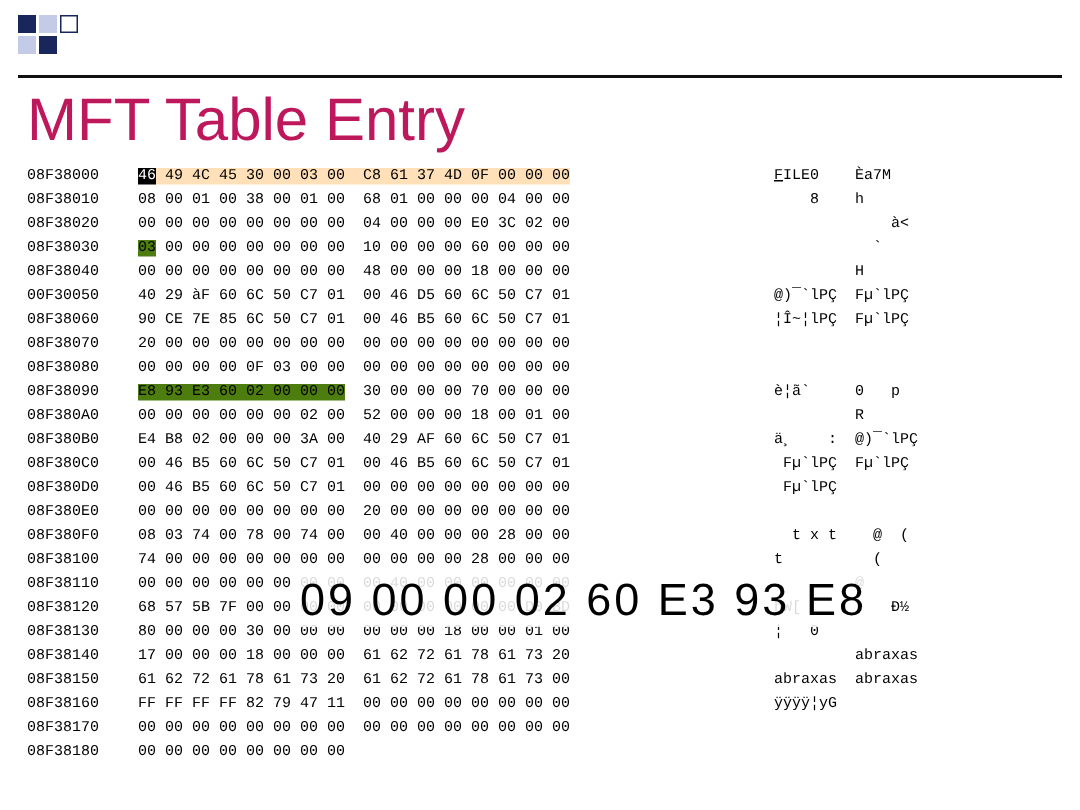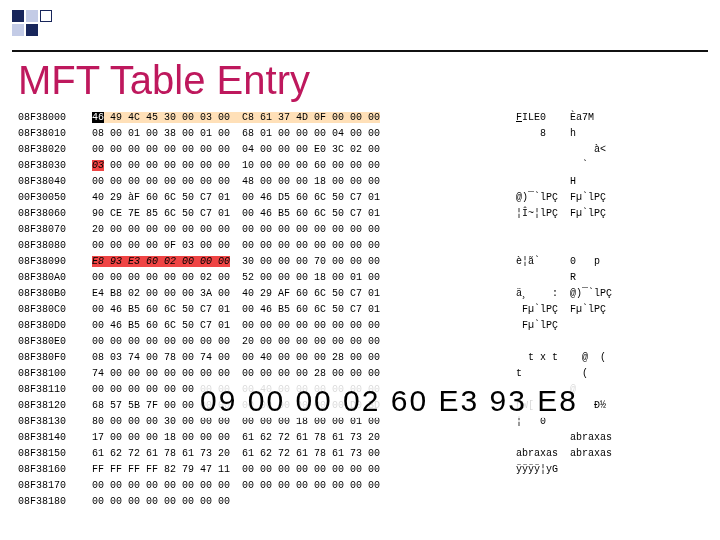--- a/index.html
+++ b/index.html
@@ -46,21 +46,21 @@
     font-family: "Courier New", monospace;
     font-size: 10px;
     line-height: 16px;
     white-space: pre;
     color: #000;
   }
   .hex-row { display:block; }
   .offset { display:inline-block; width: 74px; }
   .bytes  { display:inline-block; width: 424px; letter-spacing: 0px;}
   .ascii  { display:inline-block; }
-  .hl { background: #ef4444; font-style: italic; }
+  .hl { background: #4d7c0f; }
   .hl1 { background: #ffe0b8; }
   .hl-invert { background:#000; color:#fff; }
   .callout-title {
     position: absolute;
     left: 196px; top: 348px;
     font-size: 30px;
     background: rgba(255,255,255,0.85);
     padding: 0 4px;
   }
   .callout-val {

